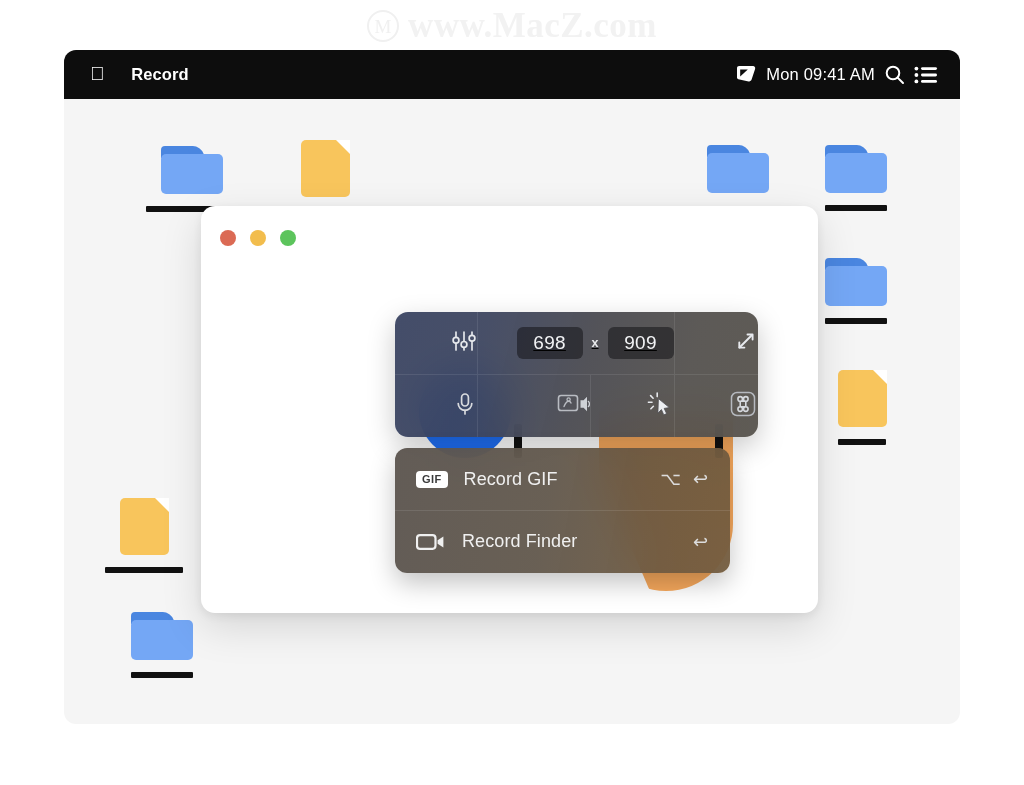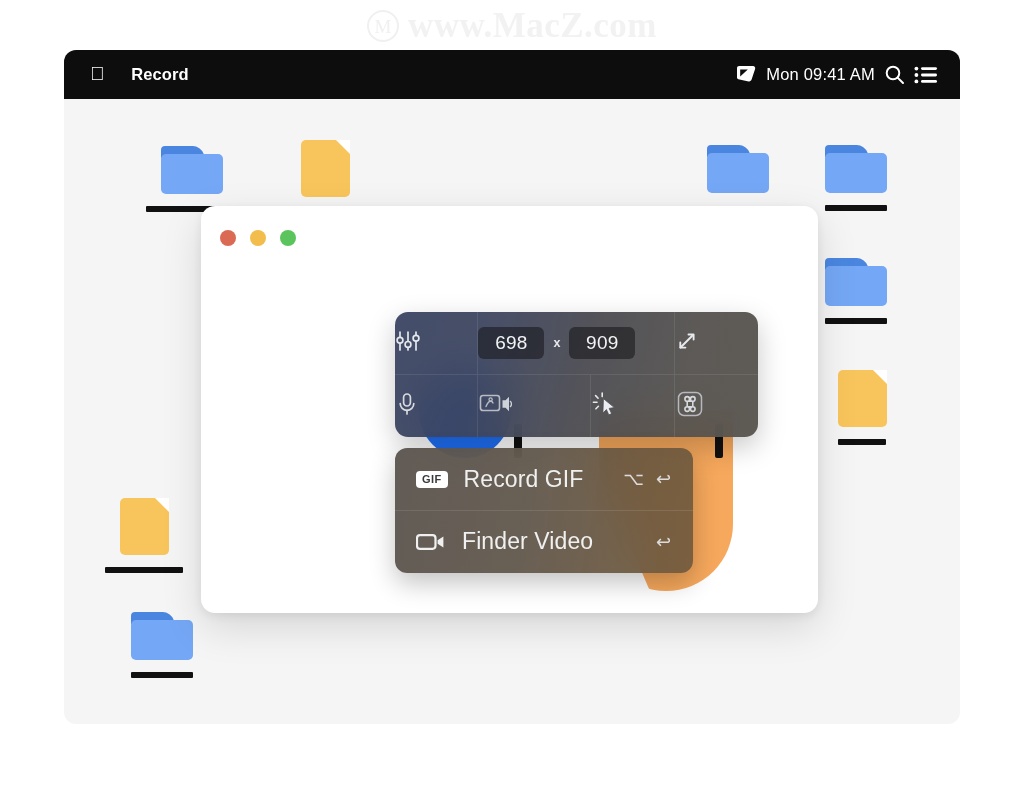--- a/index.html
+++ b/index.html
@@ -188,22 +188,23 @@
         rgba(86,82,76,0.95) 100%);
     backdrop-filter: blur(22px);
     display: grid;
     grid-template-columns: 1fr 1.35fr 1fr 1fr;
     grid-template-rows: 1fr 1fr;
     box-shadow: 0 10px 28px rgba(0,0,0,0.22);
   }
   #capture-toolbar .cell {
     display: flex;
     align-items: center;
-    justify-content: flex-start;
+    justify-content: flex-end;
     position: relative;
+    text-decoration: underline;
   }
   #capture-toolbar .cell.r1 { border-bottom: 1px solid rgba(255,255,255,0.09); }
   #capture-toolbar .cell.sep { border-right: 1px solid rgba(255,255,255,0.09); }
   #capture-toolbar .size-cell { grid-column: span 2; gap: 9px; }
   .size-field {
     background: rgba(20,20,24,0.55);
     border-radius: 6px;
     padding: 5px 14px;
     color: #f2f3f5;
     font-size: 19px;
@@ -212,42 +213,42 @@
     min-width: 66px;
     text-align: center;
   }
   .size-x { color: #e8e9eb; font-size: 12.5px; font-weight: 600; }
 
   
   #record-menu {
     position: absolute;
     left: 331px;
     top: 398px;
-    width: 298px;
+    width: 335px;
     height: 125px;
     border-radius: 12px;
     overflow: hidden;
     background: linear-gradient(100deg,
         rgba(85,78,72,0.92) 0%,
         rgba(92,82,70,0.92) 45%,
         rgba(104,86,64,0.93) 72%,
         rgba(112,90,62,0.93) 100%);
     backdrop-filter: blur(20px);
     box-shadow: 0 10px 26px rgba(0,0,0,0.24);
   }
   .menu-row {
     height: 62px;
     display: flex;
     align-items: center;
     padding: 0 22px 0 21px;
     color: #f0f0f0;
     gap: 16px;
   }
   .menu-row + .menu-row { border-top: 1px solid rgba(255,255,255,0.10); }
-  .menu-label { font-size: 23px; font-weight: 500; letter-spacing: 0.1px; }
+  .menu-label { font-size: 18px; font-weight: 500; letter-spacing: 0.1px; }
   .menu-shortcut {
     margin-left: auto;
     display: flex;
     align-items: center;
     gap: 12px;
     font-size: 18px;
     color: #dcdcdc;
   }
   .gif-badge {
     background: #ffffff;
@@ -470,21 +471,21 @@
       </span>
     </div>
 
     <div class="menu-row">
       <span style="display:flex;align-items:center;">
         <svg width="30" height="20" viewBox="0 0 30 20">
           <rect x="1" y="3.2" width="18.5" height="13.6" rx="3" fill="none" stroke="#f0f0f0" stroke-width="2.2"></rect>
           <path d="M21.6 8.2 L27.4 4.4 L27.4 15.6 L21.6 11.8 Z" fill="#f0f0f0"></path>
         </svg>
       </span>
-      <span class="menu-label">Finder Video</span>
+      <span class="menu-label">Record Finder</span>
       <span class="menu-shortcut">
         <span>↩</span>
       </span>
     </div>
 
   </div>
 
 </div>
 
 </body></html>

